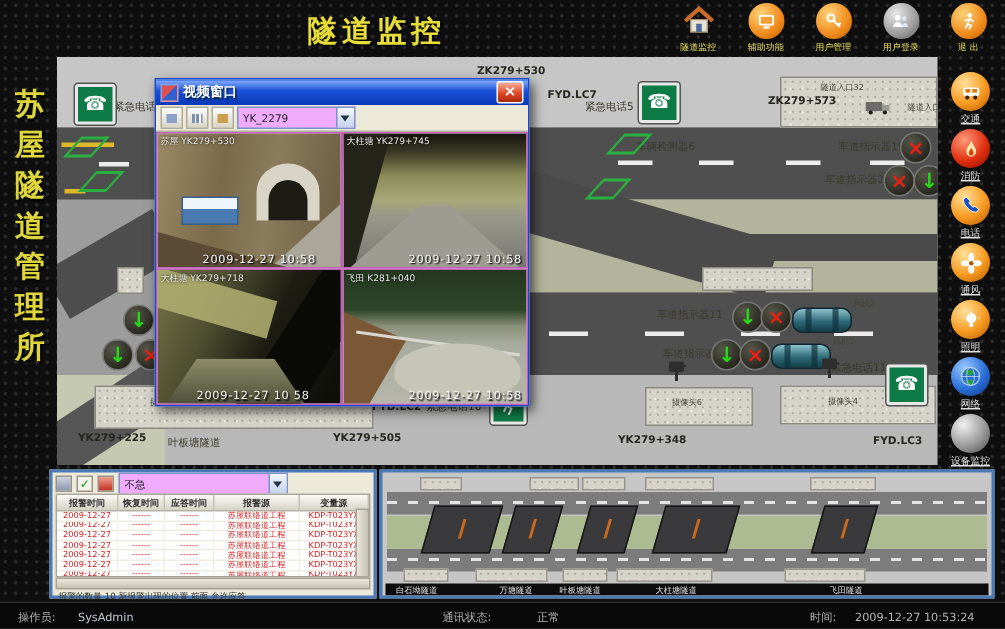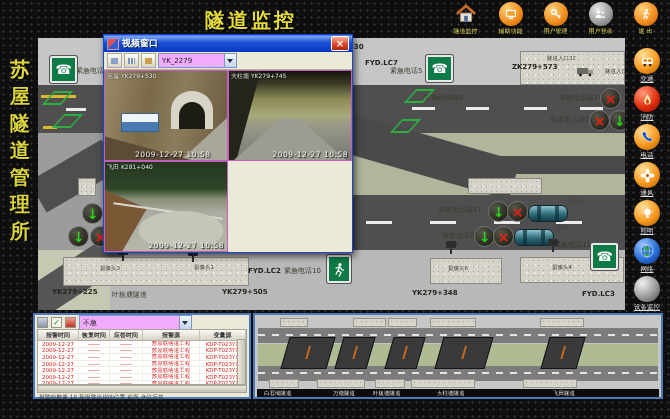--- a/index.html
+++ b/index.html
@@ -44,21 +44,21 @@
   .sig-dn{color:#28d818;}
   .psign{position:absolute;width:23px;height:23px;background:#0e7a46;border:2px solid #e8e8e8;border-radius:2px;box-shadow:0 0 0 1px #555;color:#fff;display:flex;align-items:center;justify-content:center;font-size:13px;z-index:3;}
   .esign{position:absolute;width:20px;height:24px;background:#0e7a46;border:2px solid #e8e8e8;border-radius:2px;box-shadow:0 0 0 1px #555;display:flex;align-items:center;justify-content:center;z-index:3;}
   .fan{position:absolute;width:38px;height:15px;border-radius:7px;background:linear-gradient(180deg,#8ec2cc,#2e6a78 55%,#143e4a);border:1px solid #10262e;z-index:3;}
   .fan i{position:absolute;top:0;bottom:0;width:4px;background:#0e323c;opacity:.7;}
   .cam{position:absolute;width:10px;height:7px;background:#2e2e2e;border-radius:1px;z-index:3;}
   .cam::after{content:"";position:absolute;right:-4px;top:1px;border:2.5px solid transparent;border-left:4px solid #2e2e2e;}
   .cam::before{content:"";position:absolute;left:4px;top:7px;width:2px;height:6px;background:#2e2e2e;}
   .rot{position:absolute;}
   
-  .vwin{position:absolute;left:103px;top:34px;width:248px;height:217px;border:1px solid #1a48c8;background:#ece9d8;box-shadow:2px 3px 7px rgba(0,0,0,.65);z-index:10;}
+  .vwin{position:absolute;left:103px;top:52px;width:248px;height:217px;border:1px solid #1a48c8;background:#ece9d8;box-shadow:2px 3px 7px rgba(0,0,0,.65);z-index:10;}
   .vw-tb{height:17px;background:linear-gradient(180deg,#2a66e8 0%,#7aa2f8 8%,#1a50d8 45%,#0a38b8 100%);display:flex;align-items:center;padding:0 3px;}
   .vw-ico{width:10px;height:10px;background:linear-gradient(135deg,#e05050 50%,#3060d0 50%);border:1px solid rgba(255,255,255,.4);margin-right:3px;}
   .vw-title{color:#fff;font-size:9px;font-weight:bold;flex:1;text-shadow:1px 1px 1px #024;}
   .vw-close{width:16px;height:13px;background:linear-gradient(180deg,#f8b098,#e04828 55%,#a82808);border:1px solid #fff;border-radius:2px;color:#fff;font-size:10px;font-weight:bold;display:flex;align-items:center;justify-content:center;cursor:pointer;}
   .vw-toolbar{height:17px;border-bottom:1px solid #b8b4a4;display:flex;align-items:center;gap:2px;padding:0 3px;background:#ece9d8;}
   .ti{width:13px;height:13px;border:1px solid #b0ac9c;background:linear-gradient(#fdfdfa,#d8d4c4);display:flex;align-items:center;justify-content:center;cursor:pointer;}
   .ti b{display:block;width:7px;height:6px;}
   .combo{height:13px;width:74px;background:#f0abfc;border:1px solid #7a96c8;display:flex;align-items:center;font-size:7px;color:#222;padding-left:3px;position:relative;cursor:pointer;}
   .combo-btn{position:absolute;right:0;top:0;bottom:0;width:11px;background:linear-gradient(#f4f8fe,#c4d2ec);border-left:1px solid #7a96c8;}
   .combo-btn::after{content:"";position:absolute;left:2px;top:5px;border:3px solid transparent;border-top:4px solid #234;}
@@ -383,20 +383,27 @@
         <div class="soil"></div>
         <span class="vcap">苏屋 YK279+530</span>
         <span class="vtime" style="left:30px;">2009-12-27 10:58</span>
       </div>
       <div class="vcell v2">
         <div class="wallL"></div>
         <div class="roadc"></div>
         <span class="vcap">大柱塘 YK279+745</span>
         <span class="vtime" style="right:3px;">2009-12-27 10:58</span>
       </div>
+      <div class="vcell v3">
+        <div class="wband"></div>
+        <div class="dbar"></div>
+        <div class="rglow"></div>
+        <span class="vcap">大柱塘 YK279+718</span>
+        <span class="vtime" style="left:26px;">2009-12-27 10 58</span>
+      </div>
       <div class="vcell v4">
         <div class="soil"></div>
         <div class="rail"></div>
         <div class="clear"></div>
         <span class="vcap">飞田 K281+040</span>
         <span class="vtime" style="right:3px;">2009-12-27 10:58</span>
       </div>
     </div>
   </div>
 
@@ -496,14 +503,22 @@
     <div class="ov-gblock granite" style="left:268px;top:64px;width:54px;"></div>
     <div class="ov-strip">
         <span class="tname" style="left: 7px;">白石坳隧道</span>
         <span class="tname" style="left: 76px;">万塘隧道</span>
         <span class="tname" style="left: 116px;">叶板塘隧道</span>
         <span class="tname" style="left: 180px;">大柱塘隧道</span>
         <span class="tname" style="left: 296px;">飞田隧道</span>
       </div>
   </div>
 
+  <div class="statusbar">
+    <span style="left:12px;">操作员:</span>
+    <span style="left:52px;color:#c0c8d8;">SysAdmin</span>
+    <span style="left:295px;">通讯状态:</span>
+    <span style="left:358px;">正常</span>
+    <span style="left:540px;">时间:</span>
+    <span style="left:570px;">2009-12-27 10:53:24</span>
+  </div>
 
 </div>
 
 </body></html>

